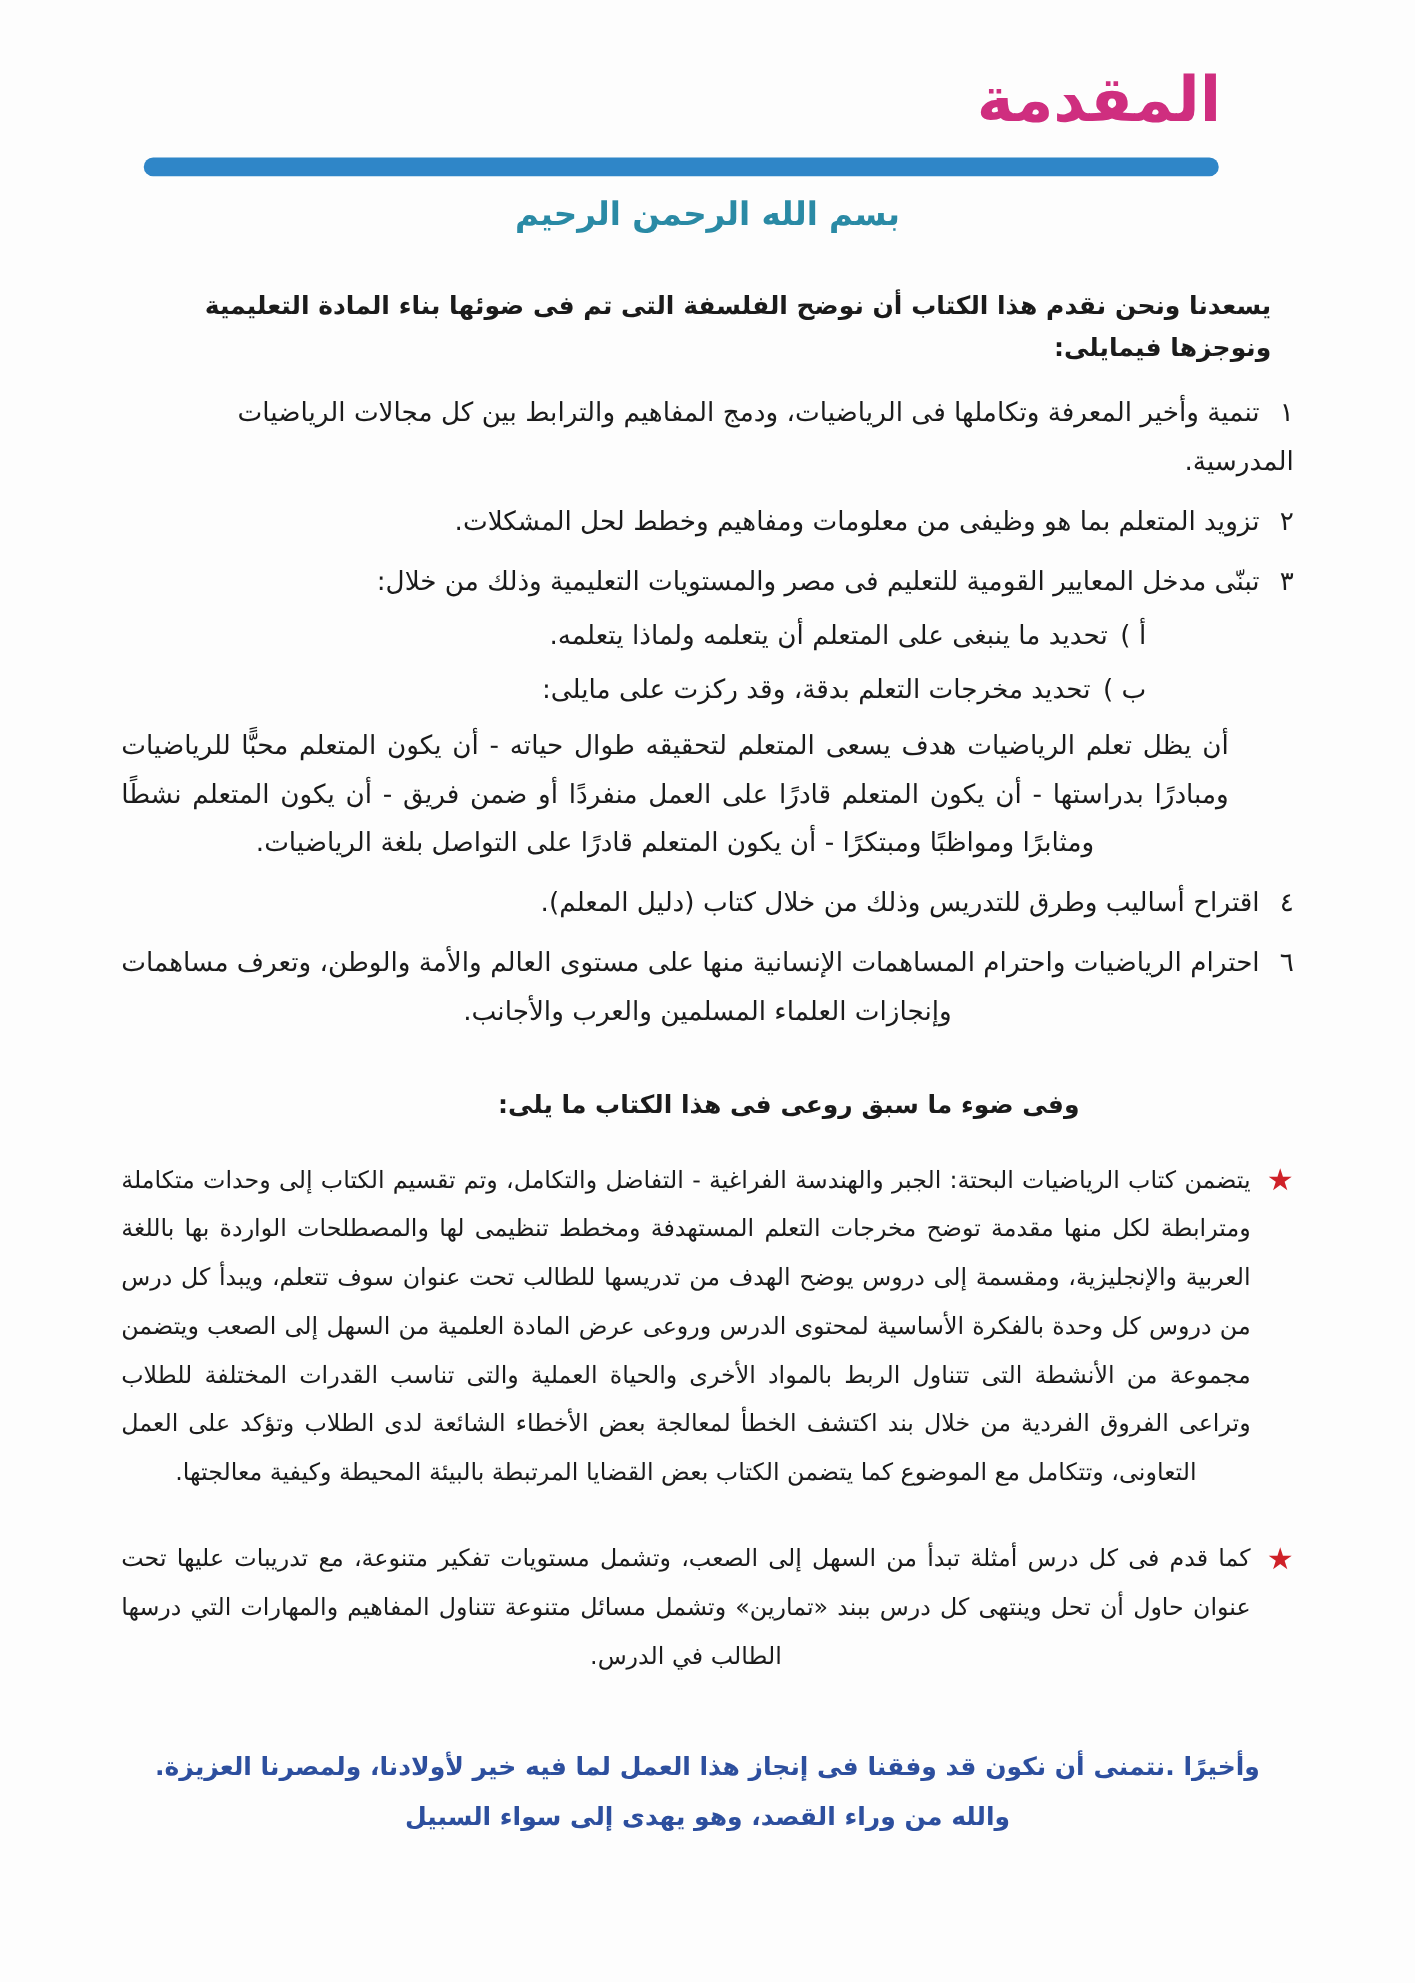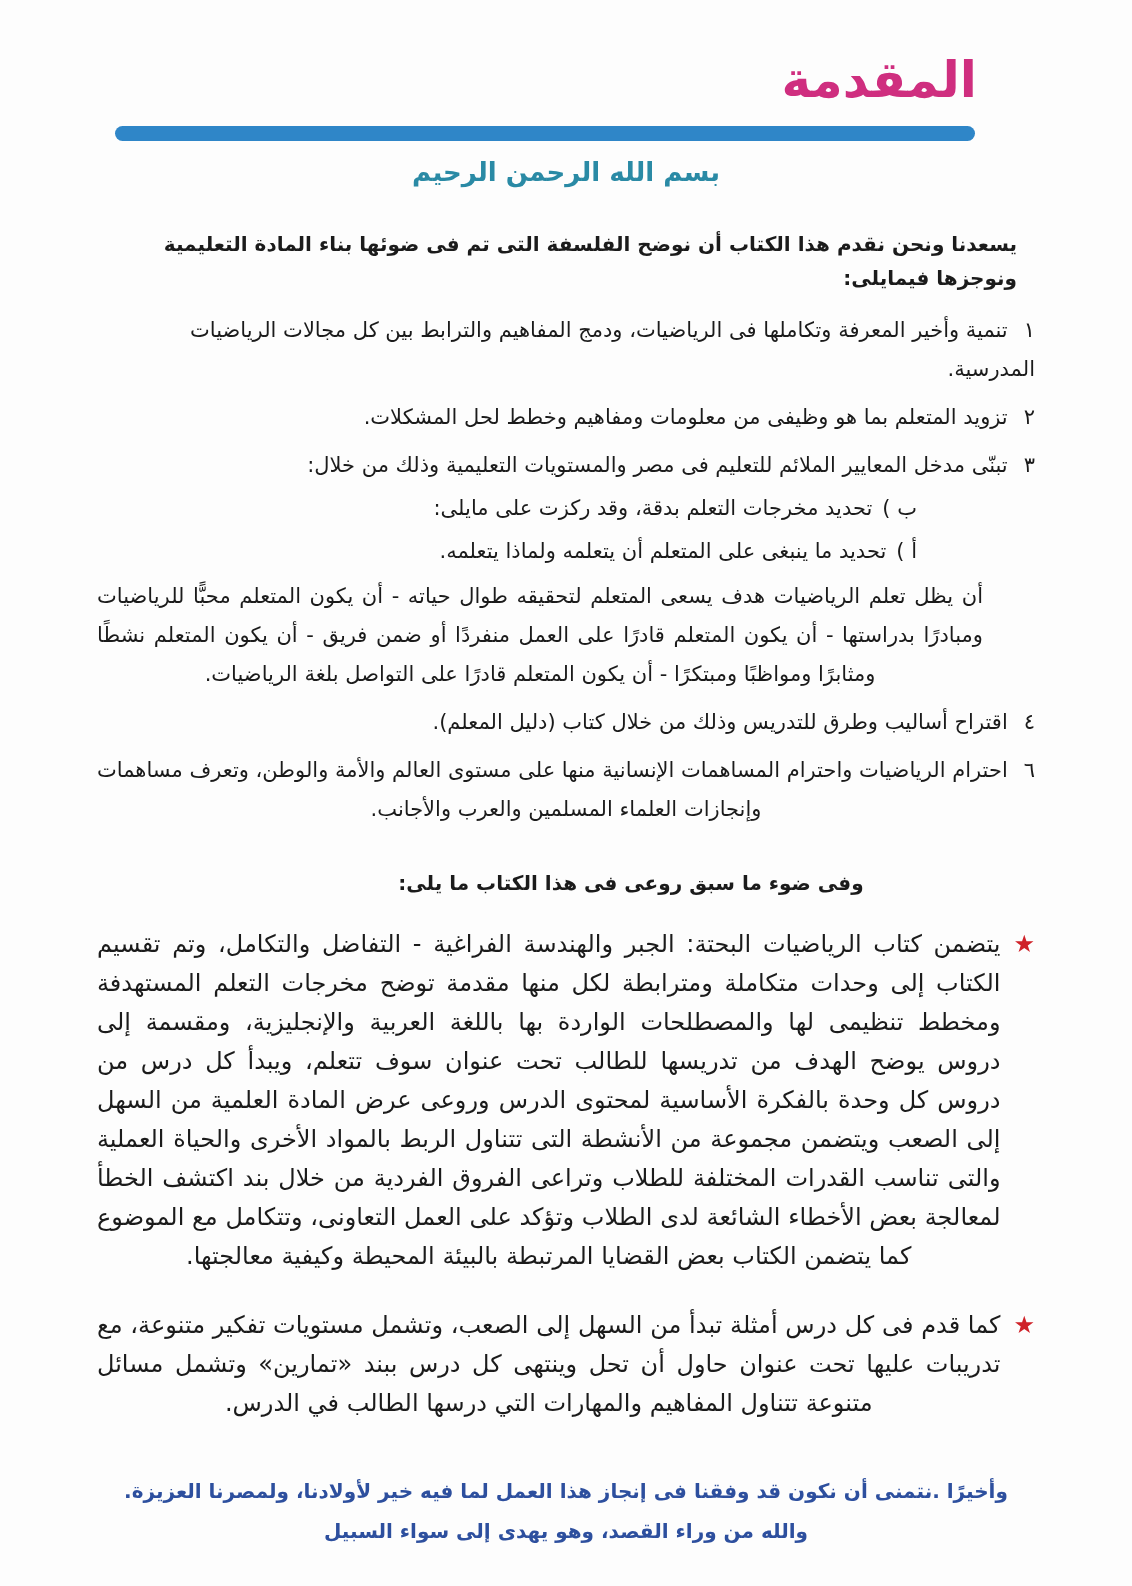--- a/index.html
+++ b/index.html
@@ -90,21 +90,21 @@
   }
   .star-icon {
     flex: 0 0 auto;
     font-size: 24px;
     line-height: 39px;
     color: var(--star-red, #cf2128);
   }
   .star-li .txt {
     flex: 1;
     margin: 0;
-    font-size: 24px;
+    font-size: 19px;
     line-height: 39px;
     text-align: justify;
     text-align-last: center;
   }
   .closing {
     margin: 0;
     text-align: center;
     font-size: 20px;
     font-weight: bold;
     color: var(--closing-blue, #2d4f9e);
@@ -129,29 +129,29 @@
 
     <div class="li">
       <span class="num">١</span><span class="txt">تنمية وأخير المعرفة وتكاملها فى الرياضيات، ودمج المفاهيم والترابط بين كل مجالات الرياضيات المدرسية.</span>
     </div>
 
     <div class="li">
       <span class="num">٢</span><span class="txt">تزويد المتعلم بما هو وظيفى من معلومات ومفاهيم وخطط لحل المشكلات.</span>
     </div>
 
     <div class="li">
-      <span class="num">٣</span><span class="txt">تبنّى مدخل المعايير الملائم للتعليم فى مصر والمستويات التعليمية وذلك من خلال:</span>
+      <span class="num">٣</span><span class="txt">تبنّى مدخل المعايير القومية للتعليم فى مصر والمستويات التعليمية وذلك من خلال:</span>
+    </div>
+
+    <div class="sub">
+      <span class="sub-label">أ )</span><span class="txt">تحديد ما ينبغى على المتعلم أن يتعلمه ولماذا يتعلمه.</span>
     </div>
 
     <div class="sub">
       <span class="sub-label">ب )</span><span class="txt">تحديد مخرجات التعلم بدقة، وقد ركزت على مايلى:</span>
-    </div>
-
-    <div class="sub">
-      <span class="sub-label">أ )</span><span class="txt">تحديد ما ينبغى على المتعلم أن يتعلمه ولماذا يتعلمه.</span>
     </div>
 
     <p class="focus">أن يظل تعلم الرياضيات هدف يسعى المتعلم لتحقيقه طوال حياته - أن يكون المتعلم محبًّا للرياضيات ومبادرًا بدراستها - أن يكون المتعلم قادرًا على العمل منفردًا أو ضمن فريق - أن يكون المتعلم نشطًا ومثابرًا ومواظبًا ومبتكرًا - أن يكون المتعلم قادرًا على التواصل بلغة الرياضيات.</p>
 
     <div class="li">
       <span class="num">٤</span><span class="txt">اقتراح أساليب وطرق للتدريس وذلك من خلال كتاب (دليل المعلم).</span>
     </div>
 
 
     <div class="li centered-last">

